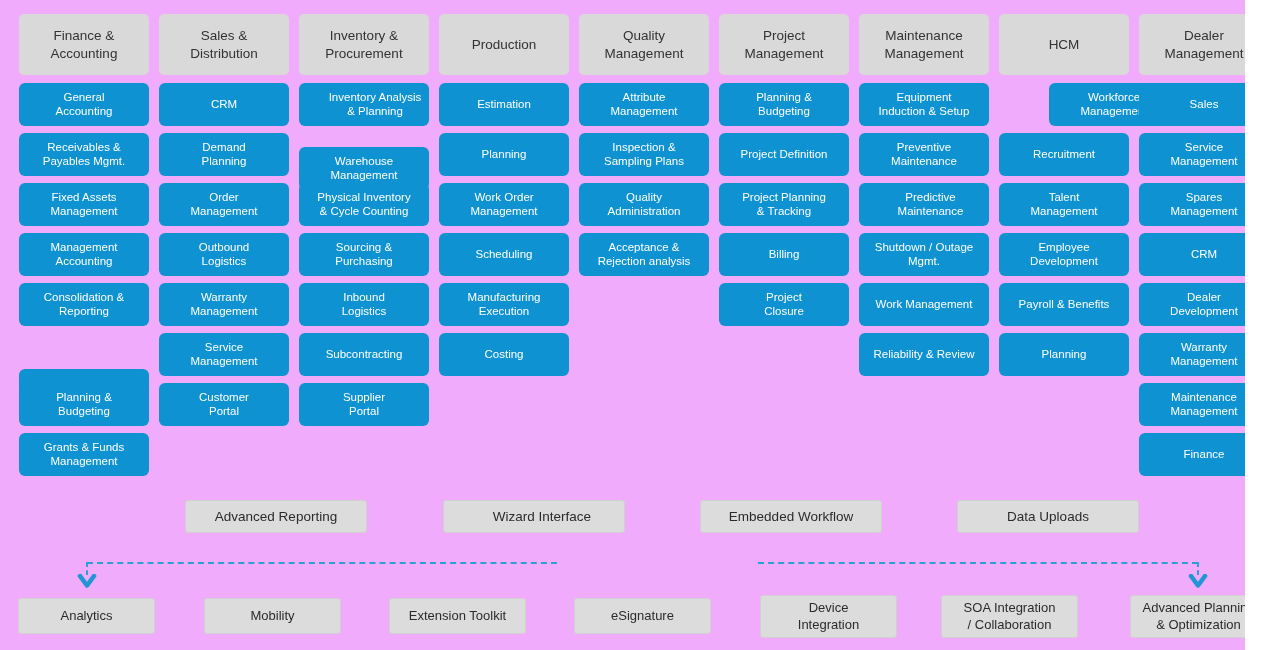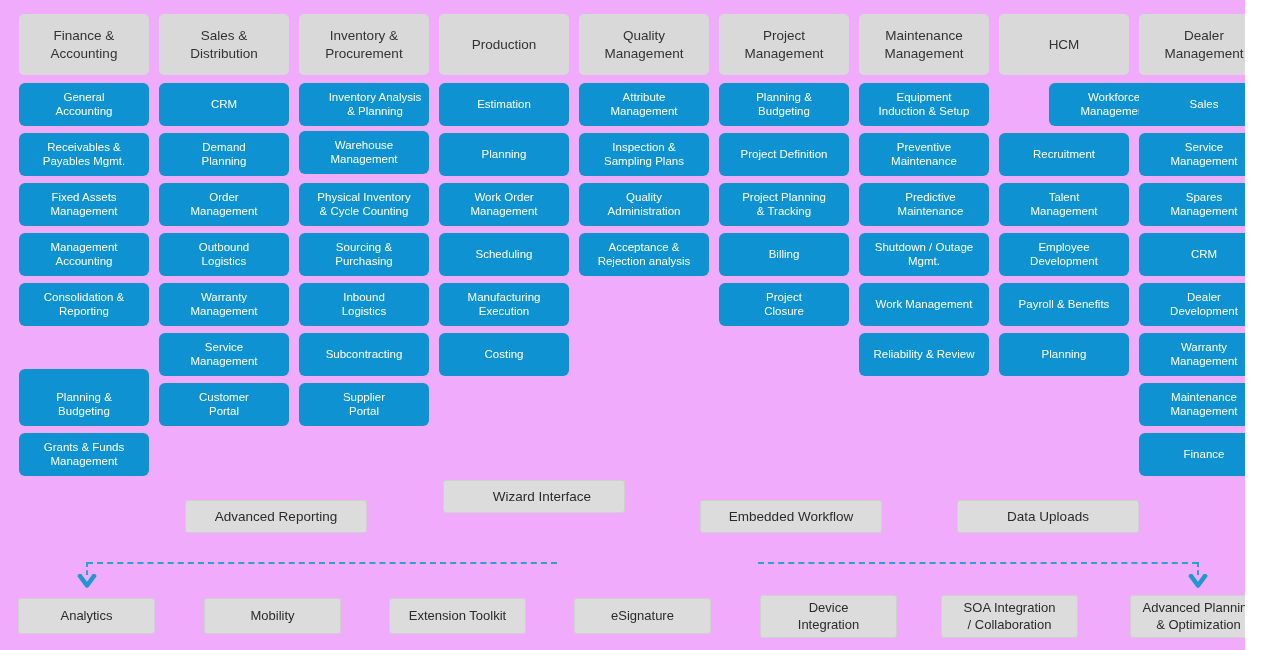--- a/index.html
+++ b/index.html
@@ -71,21 +71,21 @@
       <div class="module-box" style="left: 159px; top: 283px; width: 130px; height: 43px;">Warranty
 Management</div>
       <div class="module-box" style="left: 159px; top: 333px; width: 130px; height: 43px;">Service
 Management</div>
       <div class="module-box" style="left: 159px; top: 383px; width: 130px; height: 43px;">Customer
 Portal</div>
       <div class="col-header" style="left: 299px; top: 14px; width: 130px; height: 61px;">Inventory &amp;
 Procurement</div>
       <div class="module-box" style="left: 299px; top: 83px; width: 130px; height: 43px; padding-left: 25px;">Inventory Analysis
 &amp; Planning</div>
-      <div class="module-box" style="left: 299px; top: 131px; width: 130px; height: 43px;">Warehouse
+      <div class="module-box" style="left: 299px; top: 147px; width: 130px; height: 43px;">Warehouse
 Management</div>
       <div class="module-box" style="left: 299px; top: 183px; width: 130px; height: 43px;">Physical Inventory
 &amp; Cycle Counting</div>
       <div class="module-box" style="left: 299px; top: 233px; width: 130px; height: 43px;">Sourcing &amp;
 Purchasing</div>
       <div class="module-box" style="left: 299px; top: 283px; width: 130px; height: 43px;">Inbound
 Logistics</div>
       <div class="module-box" style="left: 299px; top: 333px; width: 130px; height: 43px;">Subcontracting</div>
       <div class="module-box" style="left: 299px; top: 383px; width: 130px; height: 43px;">Supplier
 Portal</div>
@@ -151,21 +151,21 @@
       <div class="module-box" style="left: 1139px; top: 283px; width: 130px; height: 43px;">Dealer
 Development</div>
       <div class="module-box" style="left: 1139px; top: 333px; width: 130px; height: 43px;">Warranty
 Management</div>
       <div class="module-box" style="left: 1139px; top: 383px; width: 130px; height: 43px;">Maintenance
 Management</div>
       <div class="module-box" style="left: 1139px; top: 433px; width: 130px; height: 43px;">Finance</div>
     </div>
   <div id="features">
       <div class="feature-box" style="left: 185px; top: 500px; width: 182px; height: 33px;">Advanced Reporting</div>
-      <div class="feature-box" style="left: 443px; top: 480px; width: 182px; height: 33px; padding-left: 16px;">Wizard Interface</div>
+      <div class="feature-box" style="left: 443px; top: 500px; width: 182px; height: 33px; padding-left: 16px;">Wizard Interface</div>
       <div class="feature-box" style="left: 700px; top: 500px; width: 182px; height: 33px;">Embedded Workflow</div>
       <div class="feature-box" style="left: 957px; top: 500px; width: 182px; height: 33px;">Data Uploads</div>
     </div>
 
   <div class="dash-h" style="left:87px;top:562px;width:470px;"></div>
   <div class="dash-h" style="left:758px;top:562px;width:440px;"></div>
   <div class="dash-v" style="left:86px;top:562px;height:13px;"></div>
   <div class="dash-v" style="left:1197px;top:562px;height:13px;"></div>
 
   <svg class="chevron" style="left:77px;top:574px;" width="20" height="15" viewBox="0 0 20 15">

